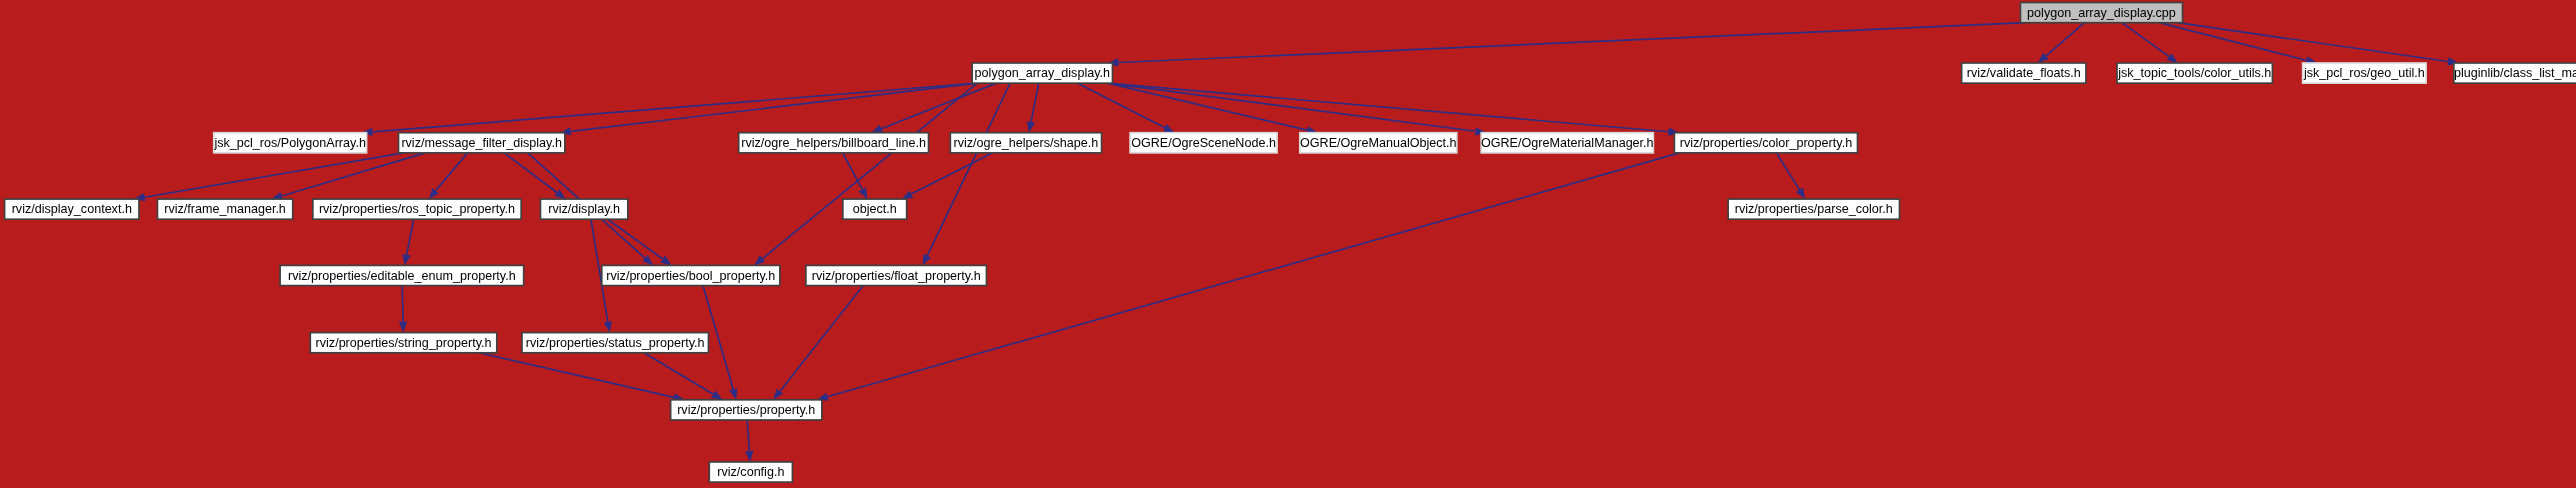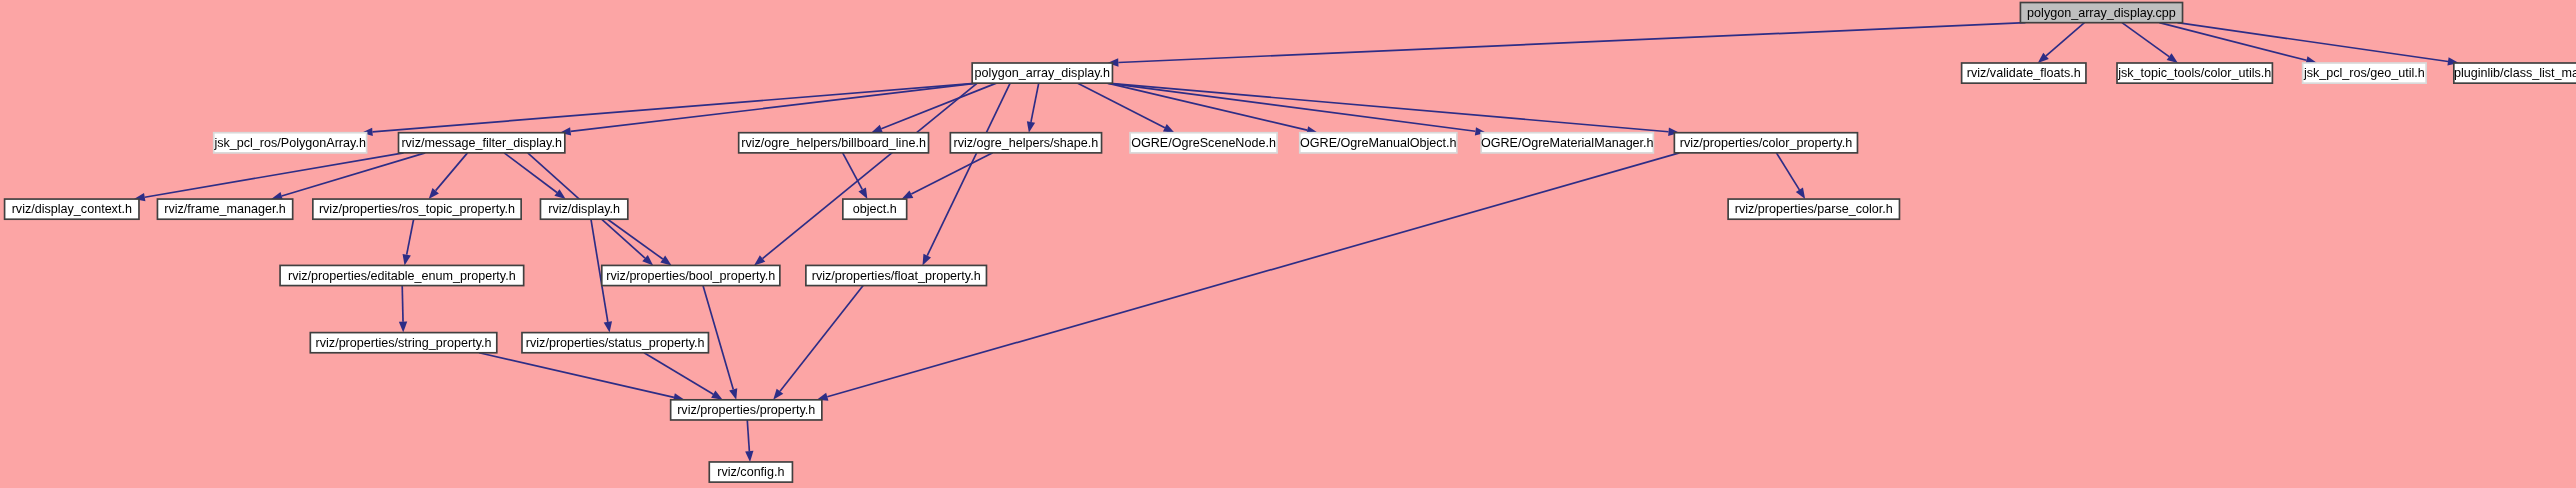--- a/index.html
+++ b/index.html
@@ -7,21 +7,21 @@
     padding: 0;
     background: #ffffff;
   }
   body {
     font-family: "Liberation Sans", sans-serif;
   }
   #graph-wrap {
     position: relative;
     width: 2576px;
     height: 488px;
-    background: #fca5a5;
+    background: #b91c1c;
     overflow: hidden;
   }
   svg#graph {
     position: absolute;
     left: 0;
     top: 0;
     width: 2576px;
     height: 488px;
     display: block;
   }

